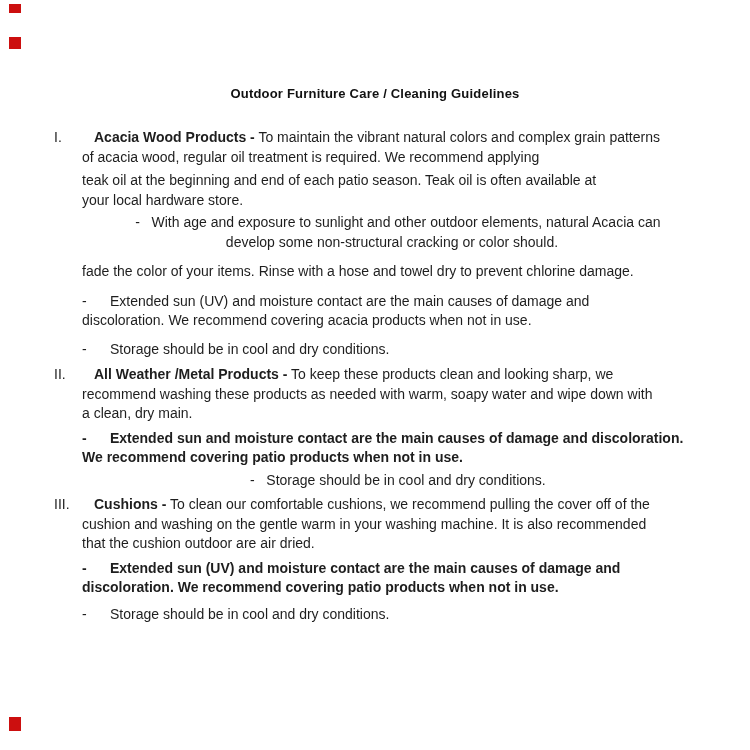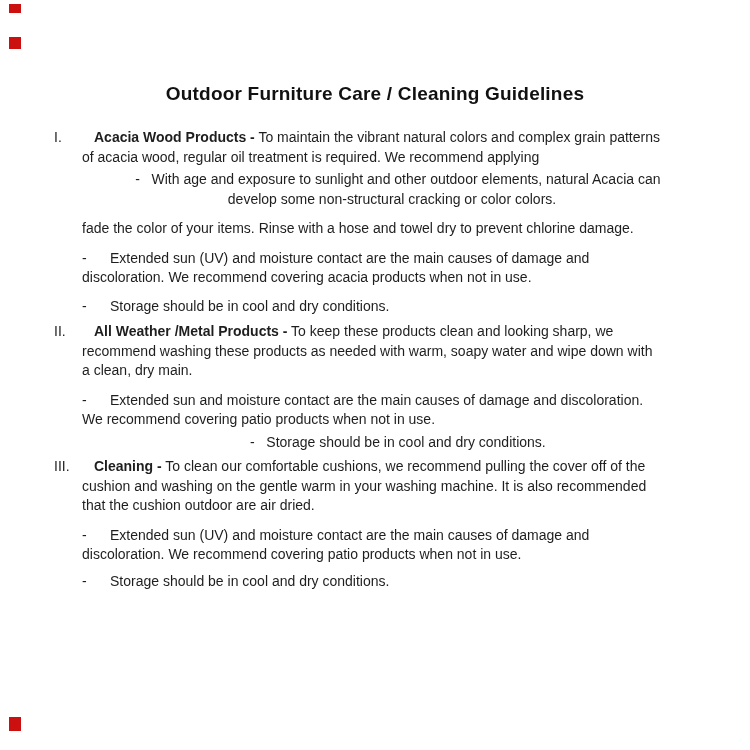--- a/index.html
+++ b/index.html
@@ -9,21 +9,21 @@
     background:#ffffff;
     font-family:"Liberation Sans","DejaVu Sans",sans-serif;
     font-size:14px;line-height:19.5px;
     color:#1e1e1e;
     overflow:hidden;
   }
   .title{
     margin:0;
     padding-top:82px;
     text-align:center;
-    font-size:19px;line-height:24px;
+    font-size:13px;line-height:24px;
     font-weight:bold;
     color:#111111;
     letter-spacing:0.2px;
   }
   .doc{
     margin-left:82px;
     margin-top:22px;
     width:620px;
   }
   .section{position:relative;}
@@ -32,21 +32,21 @@
   .numeral{
     position:absolute;
     left:-28px;top:0;
     white-space:nowrap;
   }
   .line{white-space:nowrap;}
   .bold{font-weight:bold;margin-left:12px;}
   .para-teak{margin-top:4px;}
   .bullet{margin-top:10px;}
   .b-tight{margin-top:3px;text-align:center;}
-  .b-med{}
+  .b-med{margin-top:5px;font-weight:bold;}
   .b-9{margin-top:9px;}
   .b-7{margin-top:7px;}
   .dash{
     display:inline-block;
     width:28px;
   }
   .red-mark{
     position:absolute;
     left:9px;
     width:12px;
@@ -65,23 +65,27 @@
   <div class="red-mark m3" style="background: rgb(204, 15, 15);"></div>
 
   <h1 class="title">Outdoor Furniture Care / Cleaning Guidelines</h1>
 
   <div class="doc">
 
     <div class="section sec-1">
       <span class="numeral">I.</span>
       <div class="line"><span class="bold">Acacia Wood Products -</span><span> To maintain the vibrant natural colors and complex grain patterns</span></div>
       <div class="line">of acacia wood, regular oil treatment is required. We recommend applying</div>
+      <div class="para-teak">
+        <div class="line">teak oil at the beginning and end of each patio season. Teak oil is often available at</div>
+        <div class="line">your local hardware store.</div>
+      </div>
       <div class="bullet b-tight">
         <div class="line"><span class="dash">-</span><span>With age and exposure to sunlight and other outdoor elements, natural Acacia can</span></div>
-        <div class="line">develop some non-structural cracking or color colors.</div>
+        <div class="line">develop some non-structural cracking or color should.</div>
       </div>
       <div class="bullet">
         <div class="line">fade the color of your items. Rinse with a hose and towel dry to prevent chlorine damage.</div>
       </div>
       <div class="bullet">
         <div class="line"><span class="dash">-</span><span>Extended sun (UV) and moisture contact are the main causes of damage and</span></div>
         <div class="line">discoloration. We recommend covering acacia products when not in use.</div>
       </div>
       <div class="bullet b-9">
         <div class="line"><span class="dash">-</span><span>Storage should be in cool and dry conditions.</span></div>
@@ -97,21 +101,21 @@
         <div class="line"><span class="dash">-</span><span>Extended sun and moisture contact are the main causes of damage and discoloration.</span></div>
         <div class="line">We recommend covering patio products when not in use.</div>
       </div>
       <div class="bullet b-tight">
         <div class="line"><span class="dash">-</span><span>Storage should be in cool and dry conditions.</span></div>
       </div>
     </div>
 
     <div class="section sec-3">
       <span class="numeral">III.</span>
-      <div class="line"><span class="bold">Cleaning -</span><span> To clean our comfortable cushions, we recommend pulling the cover off of the</span></div>
+      <div class="line"><span class="bold">Cushions -</span><span> To clean our comfortable cushions, we recommend pulling the cover off of the</span></div>
       <div class="line">cushion and washing on the gentle warm in your washing machine. It is also recommended</div>
       <div class="line">that the cushion outdoor are air dried.</div>
       <div class="bullet b-med">
         <div class="line"><span class="dash">-</span><span>Extended sun (UV) and moisture contact are the main causes of damage and</span></div>
         <div class="line">discoloration. We recommend covering patio products when not in use.</div>
       </div>
       <div class="bullet b-7">
         <div class="line"><span class="dash">-</span><span>Storage should be in cool and dry conditions.</span></div>
       </div>
     </div>

